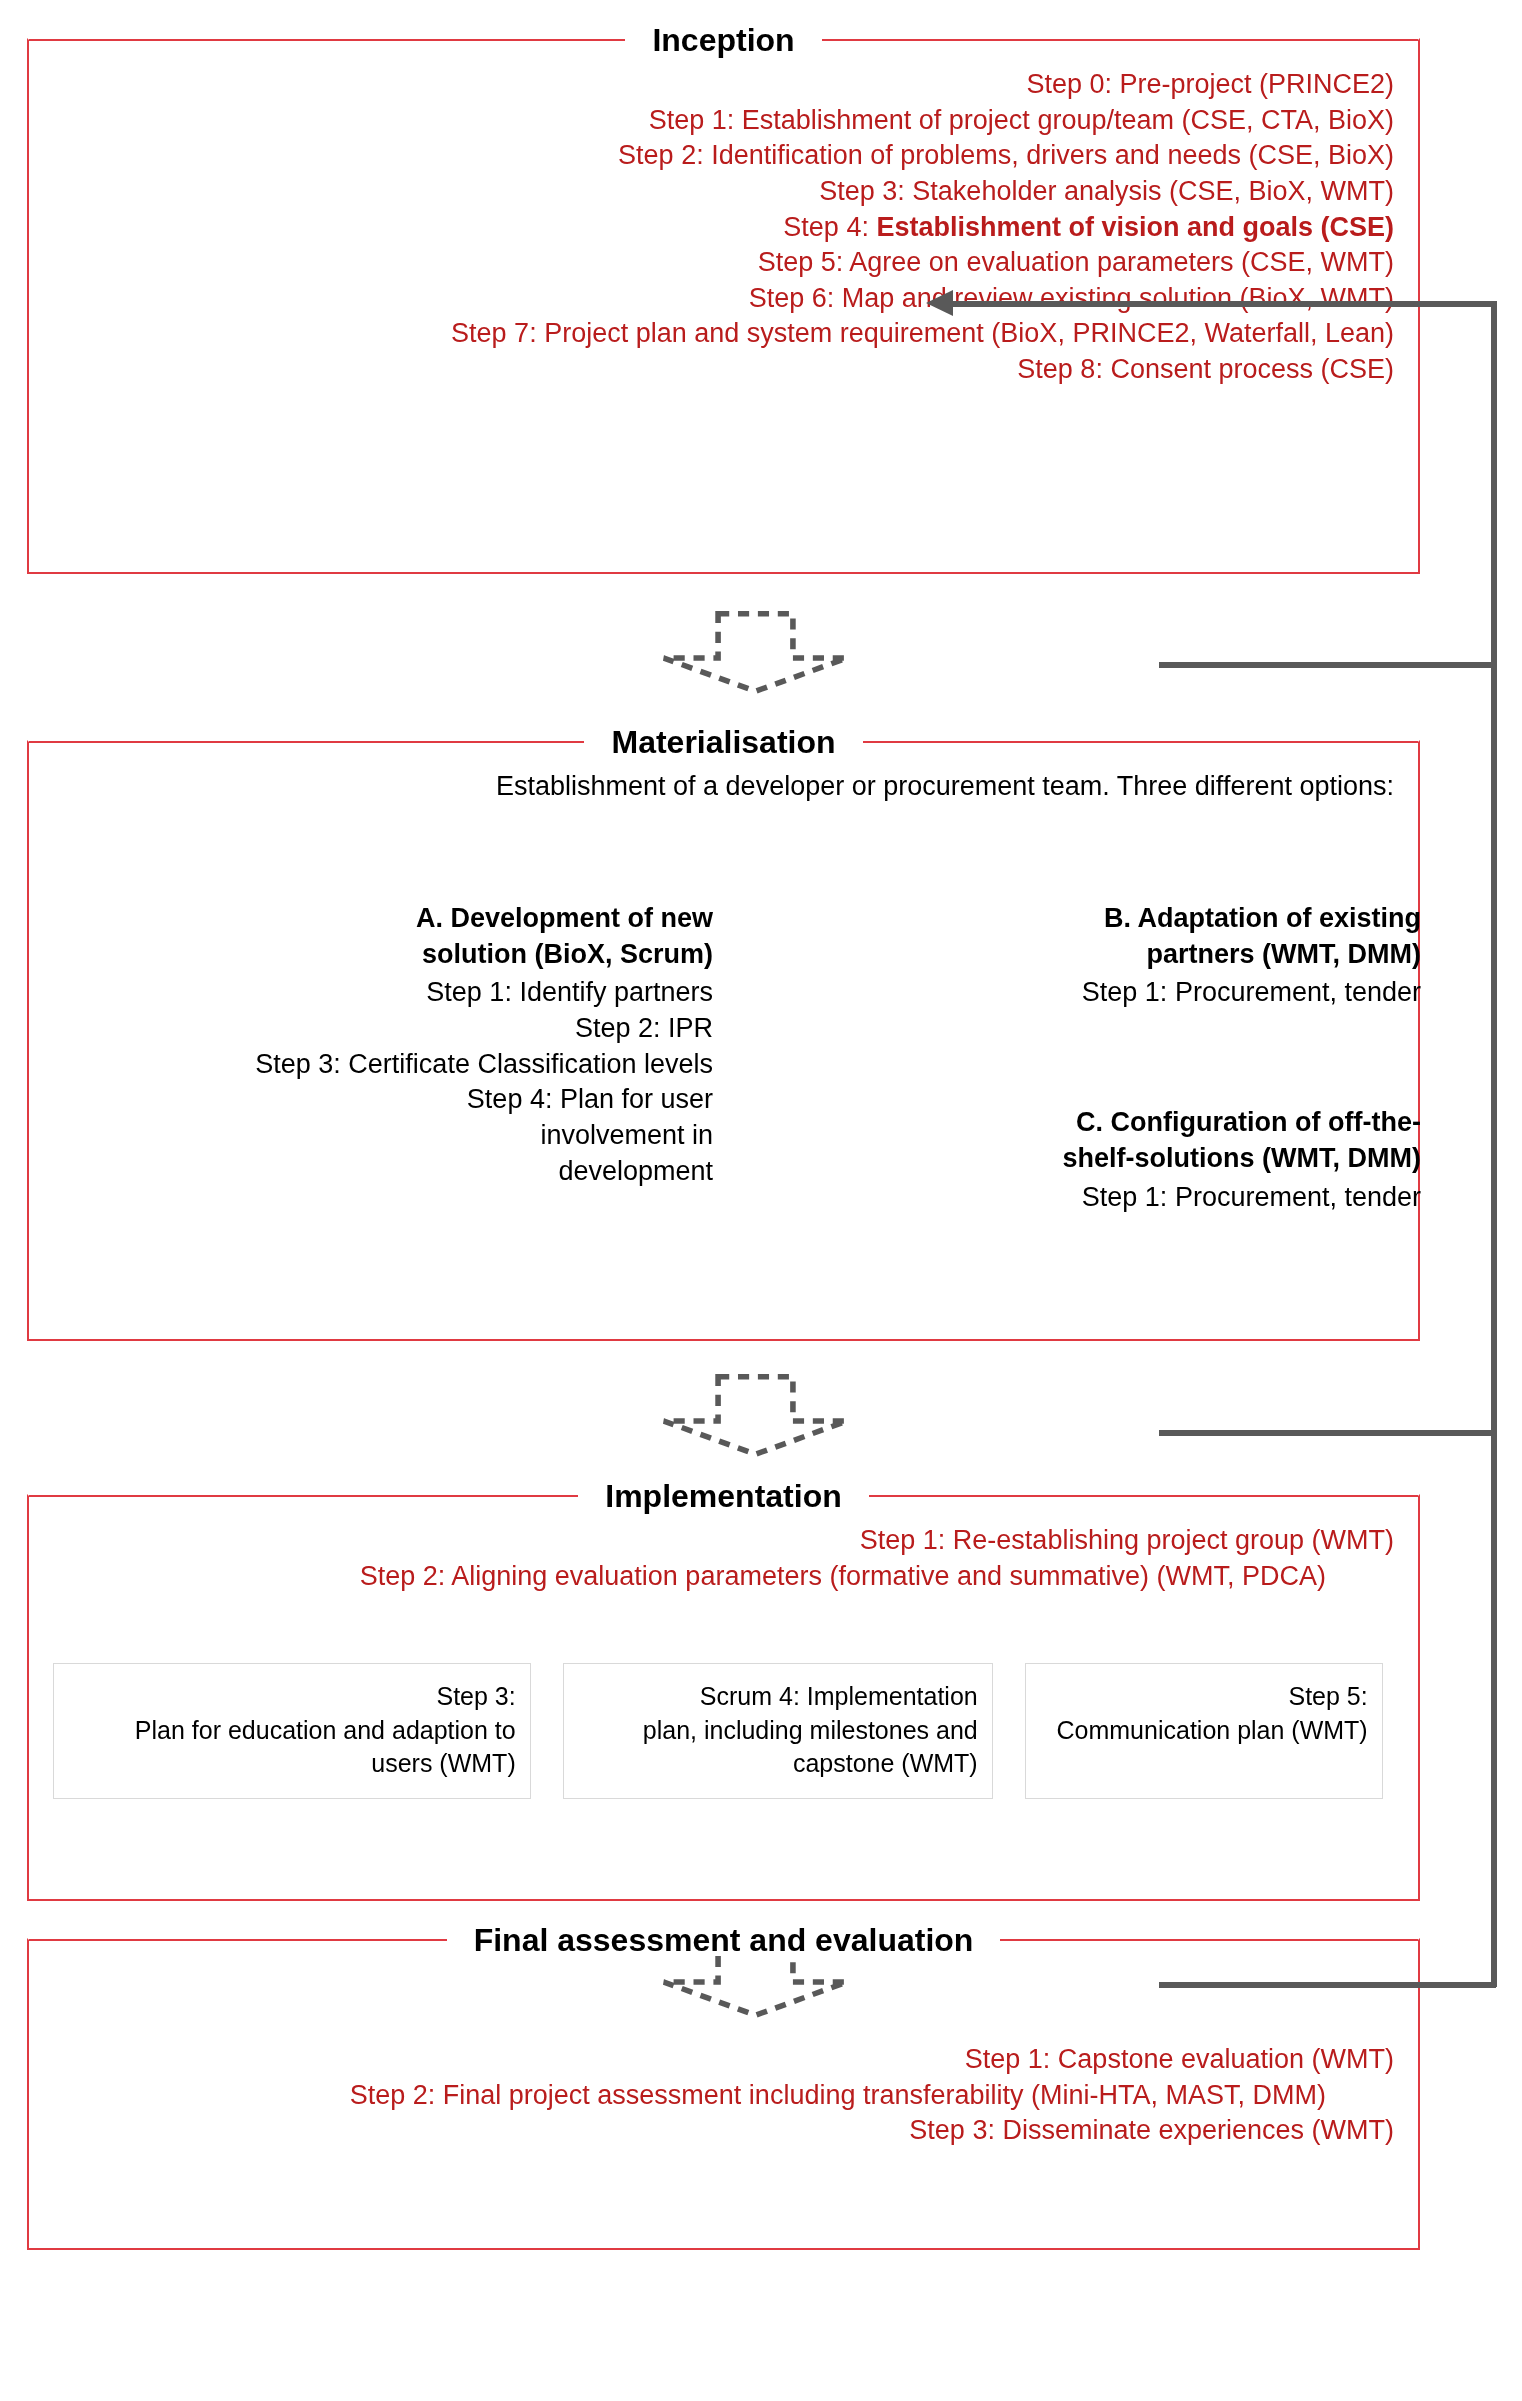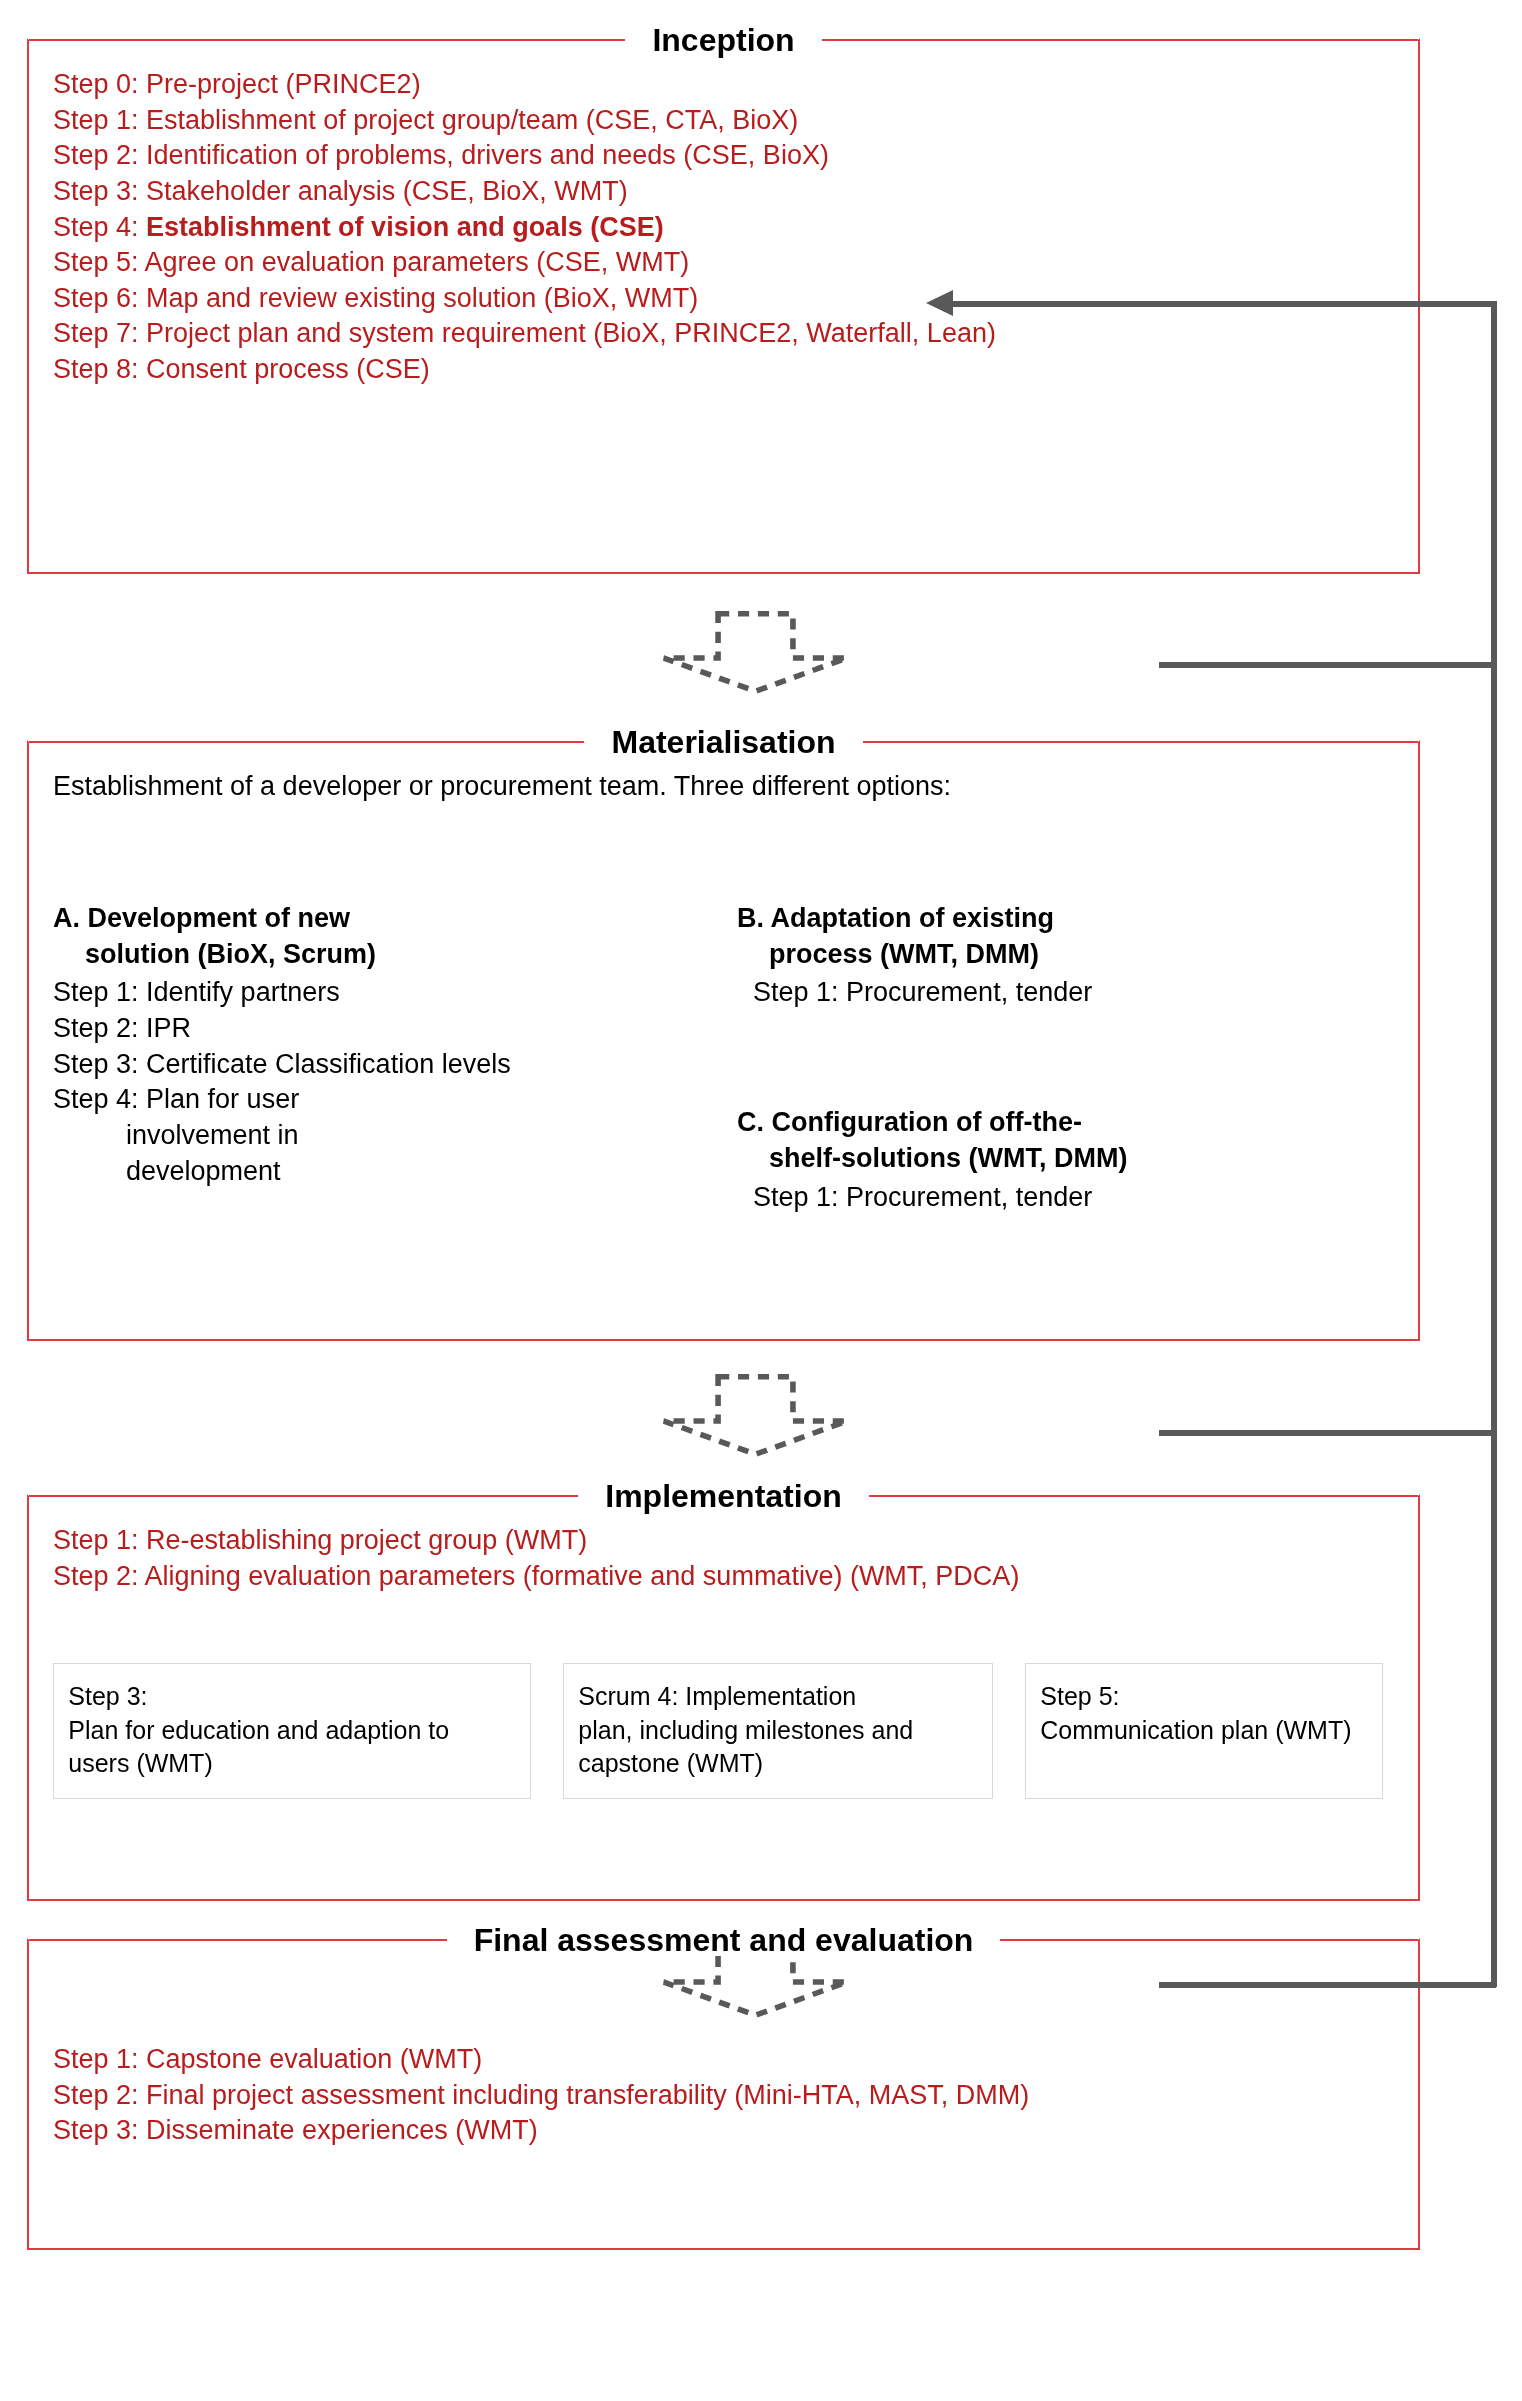--- a/index.html
+++ b/index.html
@@ -10,20 +10,21 @@
   body {
     font-family: "Liberation Sans", sans-serif;
     color: #000000;
   }
   #page {
     position: relative;
     width: 1522px;
     height: 2401px;
     background: #ffffff;
     overflow: hidden;
+    text-align: right;
   }
 
   
   .phase-box {
     position: absolute;
     box-sizing: border-box;
     border: 2.4px solid #e03a42;
     background: transparent;
   }
   
@@ -200,21 +201,21 @@
           <div class="opt-step">
             <span>Step 4: Plan for user</span>
             <span class="cont">involvement in</span>
             <span class="cont">development</span>
           </div>
         </div>
 
         <div class="mat-col right">
           <div class="opt-title">
             <span>B. Adaptation of existing</span>
-            <span class="cont">process (WMT, DMM)</span>
+            <span class="cont">partners (WMT, DMM)</span>
           </div>
           <div class="opt-step indent-1">Step 1: Procurement, tender</div>
 
           <div class="opt-title" style="margin-top:94px;">
             <span>C. Configuration of off-the-</span>
             <span class="cont">shelf-solutions (WMT, DMM)</span>
           </div>
           <div class="opt-step indent-1">Step 1: Procurement, tender</div>
         </div>
 

